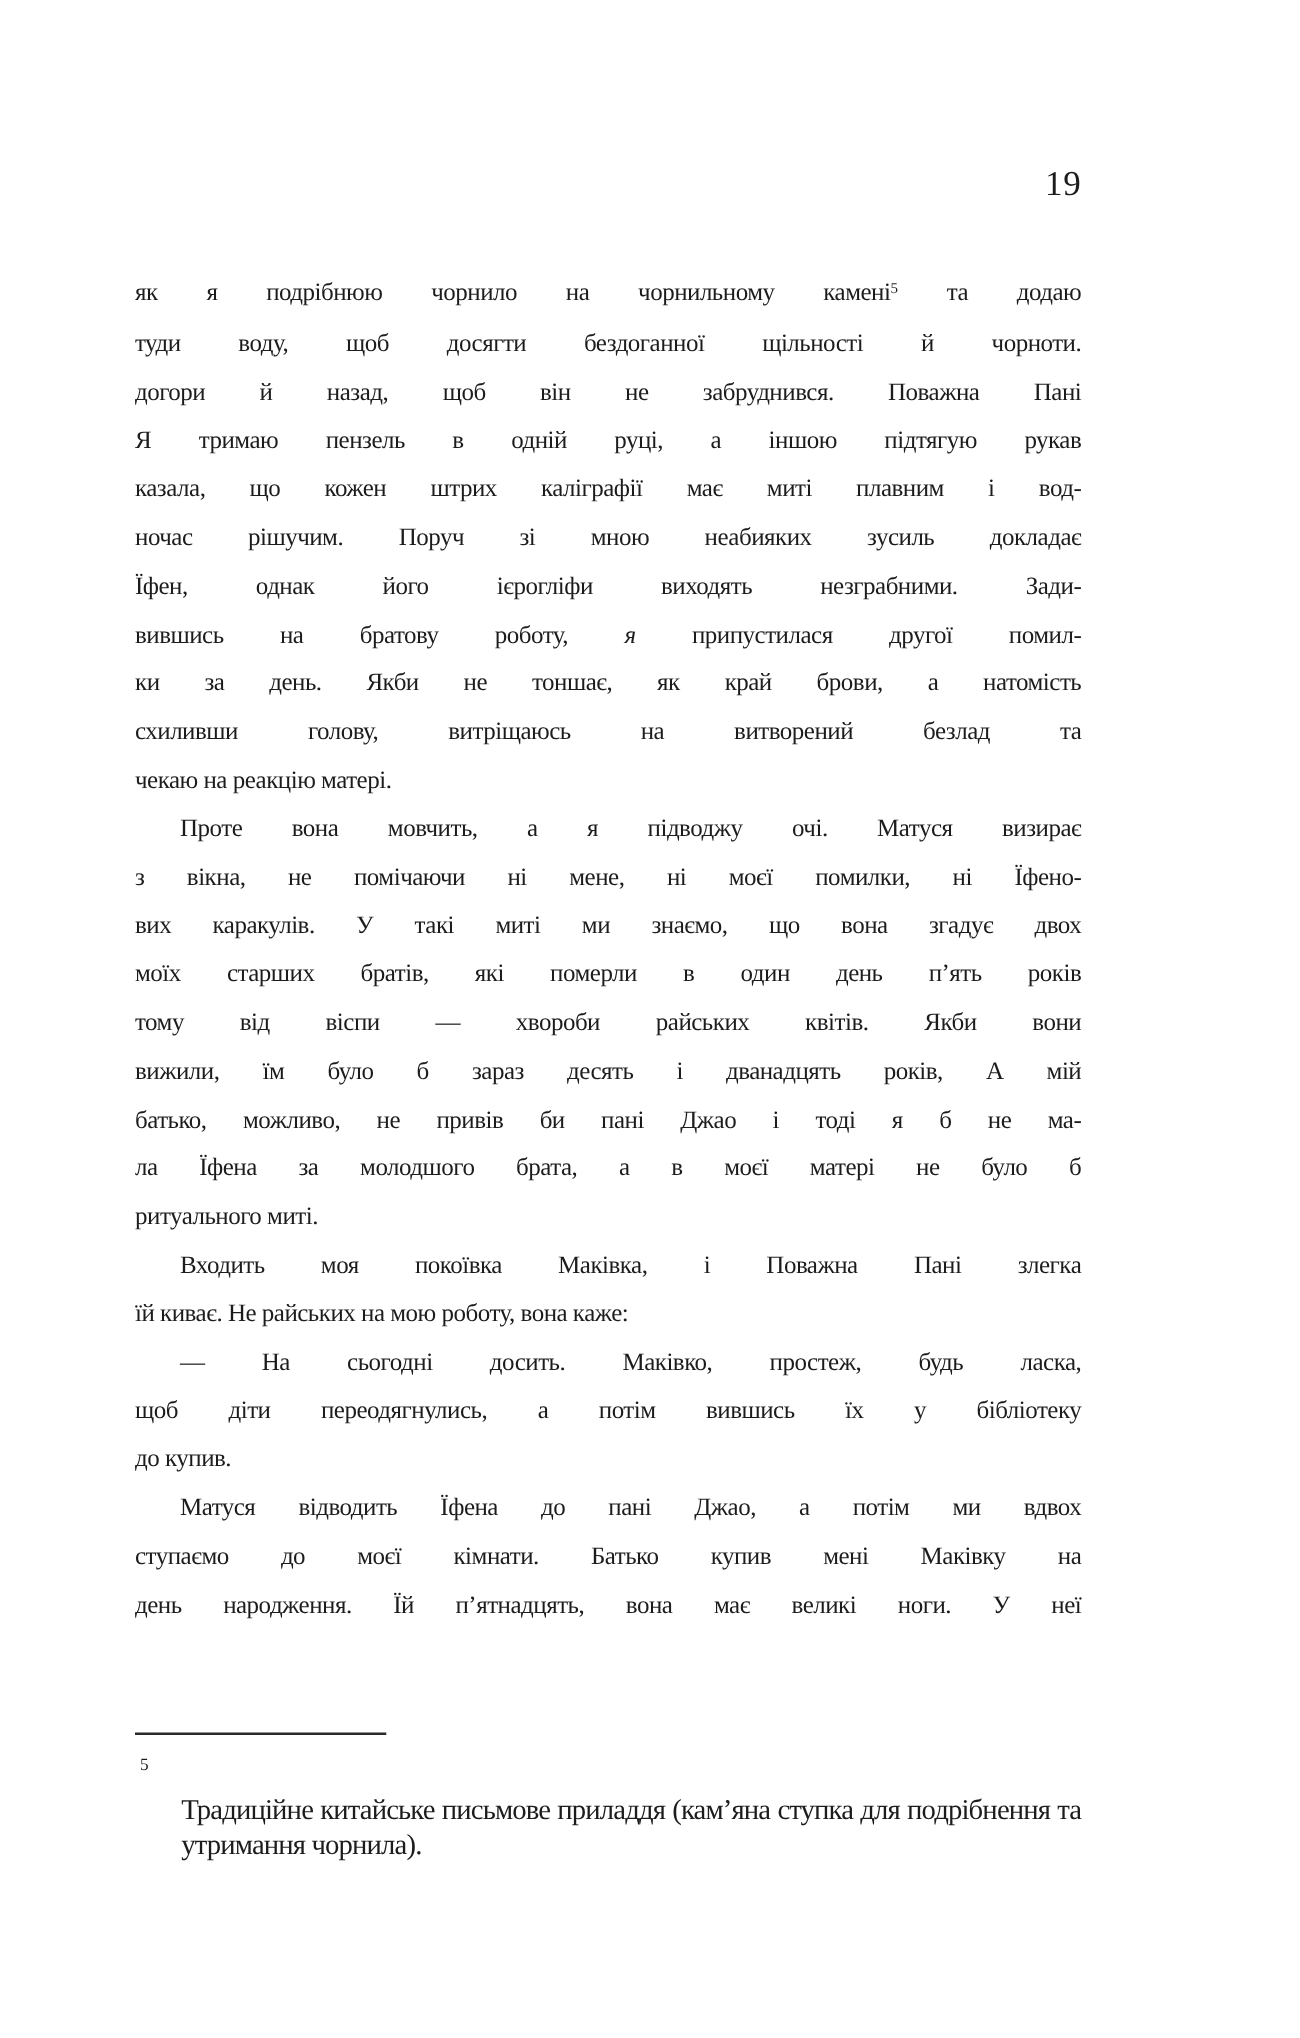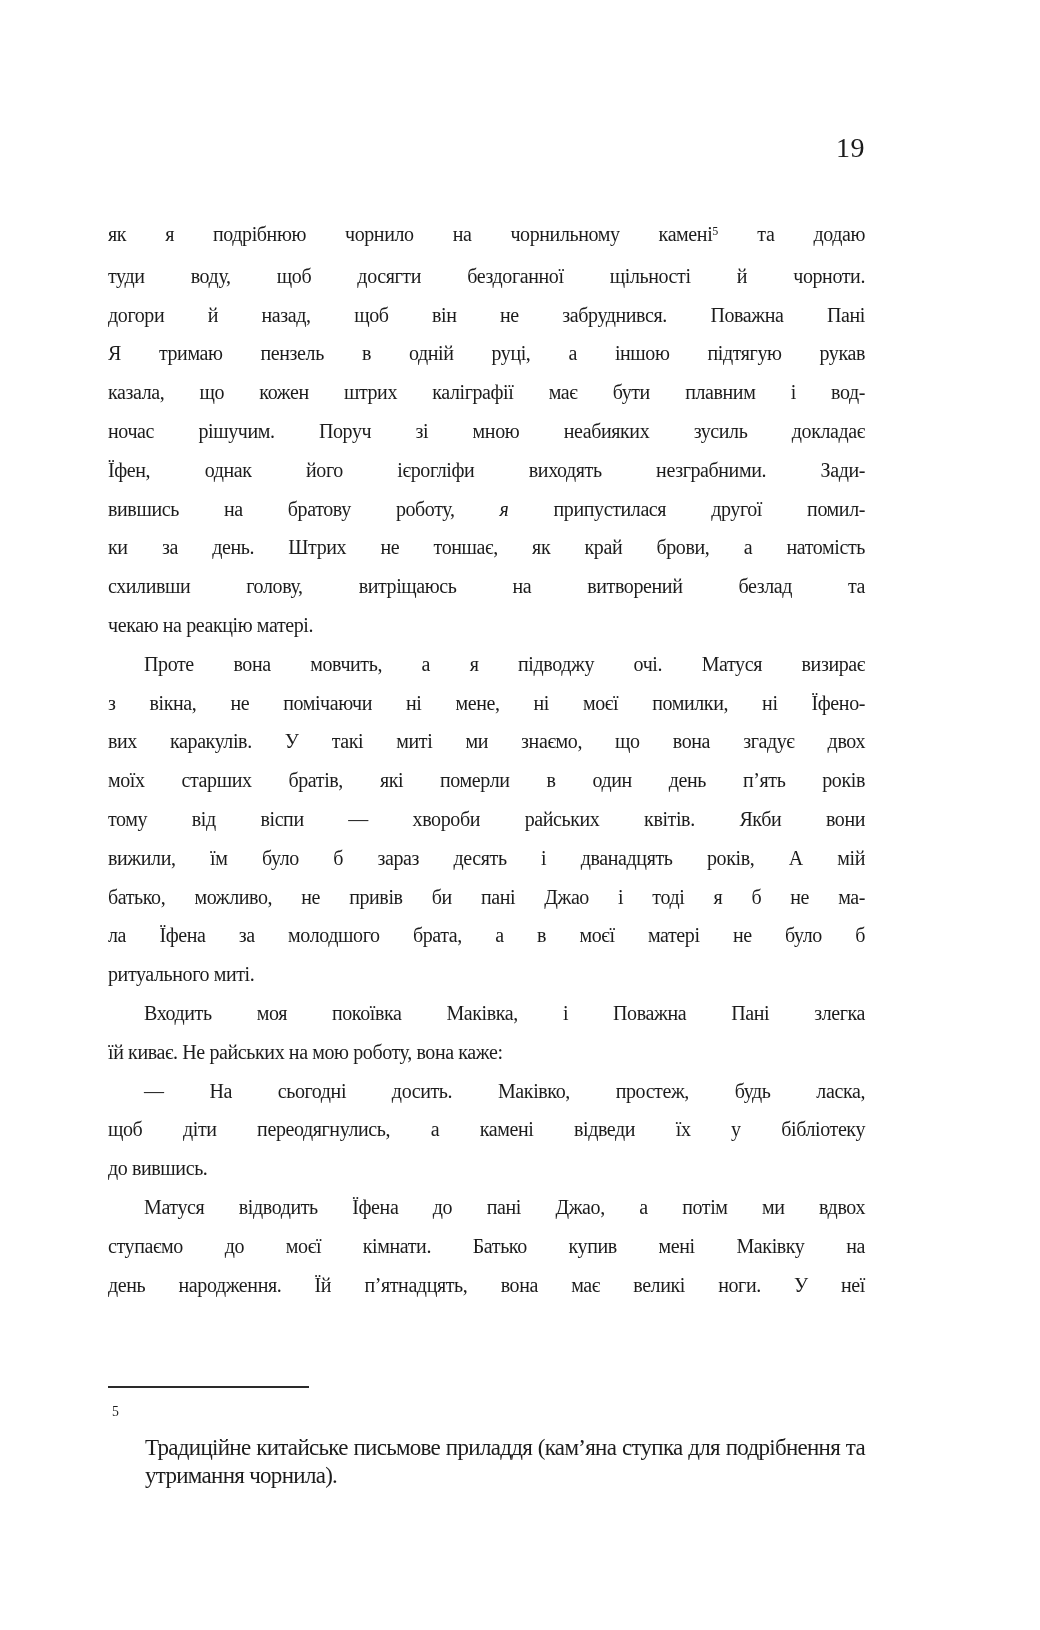--- a/index.html
+++ b/index.html
@@ -91,47 +91,47 @@
 
 <div class="page">
   <div class="page-number">19</div>
 
   <div class="text-block">
       <div class="para">
         <div class="line"><span>як я подрібнюю чорнило на чорнильному камені</span><sup class="inline-sup">5</sup><span> та додаю</span></div>
         <div class="line"><span>туди воду, щоб досягти бездоганної щільності й чорноти.</span></div>
         <div class="line"><span>догори й назад, щоб він не забруднився. Поважна Пані</span></div>
         <div class="line"><span>Я тримаю пензель в одній руці, а іншою підтягую рукав</span></div>
-        <div class="line"><span>казала, що кожен штрих каліграфії має бути плавним і вод-</span></div>
+        <div class="line"><span>казала, що кожен штрих каліграфії має миті плавним і вод-</span></div>
         <div class="line"><span>ночас рішучим. Поруч зі мною неабияких зусиль докладає</span></div>
         <div class="line"><span>Їфен, однак його ієрогліфи виходять незграбними. Зади-</span></div>
         <div class="line"><span>вившись на братову роботу, </span><em>я</em><span> припустилася другої помил-</span></div>
-        <div class="line"><span>ки за день. Штрих не тоншає, як край брови, а натомість</span></div>
+        <div class="line"><span>ки за день. Якби не тоншає, як край брови, а натомість</span></div>
         <div class="line"><span>схиливши голову, витріщаюсь на витворений безлад та</span></div>
         <div class="line endline"><span>чекаю на реакцію матері.</span></div>
       </div>
       <div class="para indent">
         <div class="line"><span>Проте вона мовчить, а я підводжу очі. Матуся визирає</span></div>
         <div class="line"><span>з вікна, не помічаючи ні мене, ні моєї помилки, ні Їфено-</span></div>
         <div class="line"><span>вих каракулів. У такі миті ми знаємо, що вона згадує двох</span></div>
         <div class="line"><span>моїх старших братів, які померли в один день п’ять років</span></div>
         <div class="line"><span>тому від віспи — хвороби райських квітів. Якби вони</span></div>
         <div class="line"><span>вижили, їм було б зараз десять і дванадцять років, А мій</span></div>
         <div class="line"><span>батько, можливо, не привів би пані Джао і тоді я б не ма-</span></div>
         <div class="line"><span>ла Їфена за молодшого брата, а в моєї матері не було б</span></div>
         <div class="line endline"><span>ритуального миті.</span></div>
       </div>
       <div class="para indent">
         <div class="line"><span>Входить моя покоївка Маківка, і Поважна Пані злегка</span></div>
         <div class="line endline"><span>їй киває. Не райських на мою роботу, вона каже:</span></div>
       </div>
       <div class="para indent">
         <div class="line"><span>— На сьогодні досить. Маківко, простеж, будь ласка,</span></div>
-        <div class="line"><span>щоб діти переодягнулись, а камені відведи їх у бібліотеку</span></div>
-        <div class="line endline"><span>до вившись.</span></div>
+        <div class="line"><span>щоб діти переодягнулись, а потім вившись їх у бібліотеку</span></div>
+        <div class="line endline"><span>до купив.</span></div>
       </div>
       <div class="para indent">
         <div class="line"><span>Матуся відводить Їфена до пані Джао, а потім ми вдвох</span></div>
         <div class="line"><span>ступаємо до моєї кімнати. Батько купив мені Маківку на</span></div>
         <div class="line"><span>день народження. Їй п’ятнадцять, вона має великі ноги. У неї</span></div>
       </div>
     </div>
 
   <div class="footnote-rule"></div>
 

